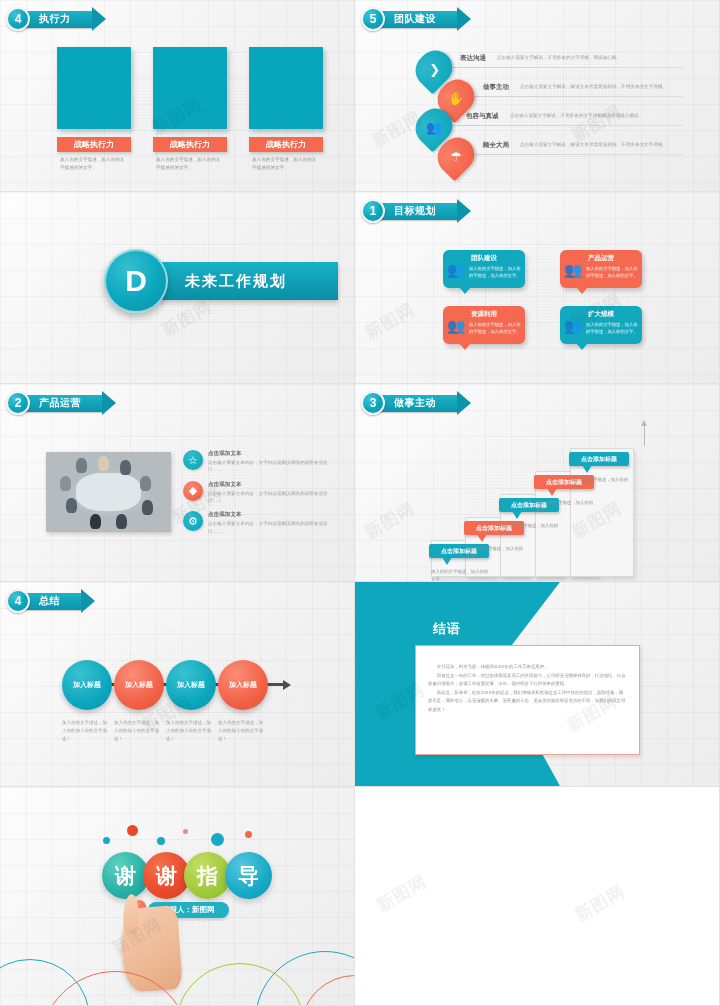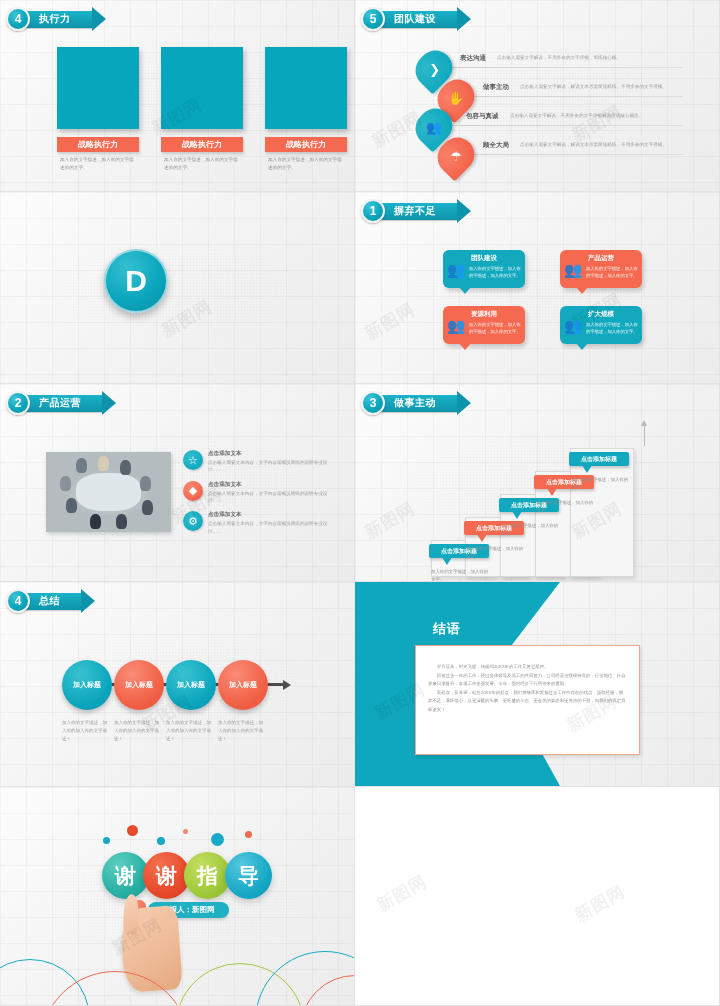--- a/index.html
+++ b/index.html
@@ -70,21 +70,21 @@
   .hdr .banner .tip {
     position: absolute; right: -13px; top: -4px;
     width: 0; height: 0;
     border-top: 12.5px solid transparent;
     border-bottom: 12.5px solid transparent;
     border-left: 14px solid #0d94ab;
   }
 
   
   .cards { position: absolute; left: 57px; top: 47px; display: flex; gap: 22px; }
-  .card { width: 82px; }
+  .card { width: 74px; }
   .card .img {
     height: 82px; background: #08a6bd;
     box-shadow: 2px 3px 5px rgba(0,0,0,.22);
   }
   .card .lbl {
     margin-top: 8px; height: 15px; background: #f4694f; color: #fff;
     font-size: 8px; font-weight: bold; display: flex; align-items: center; justify-content: center;
     box-shadow: 1px 2px 3px rgba(0,0,0,.18);
   }
   .card .desc { margin-top: 4px; font-size: 4.6px; line-height: 1.7; color: #8d8d8d; padding: 0 3px; }
@@ -311,31 +311,32 @@
       </div>
     </div>
     <div class="wm" style="left:15px; top:118px;">新图网</div>
     <div class="wm" style="left:215px; top:112px;">新图网</div>
   </div>
 
   <div class="slide">
     <div class="content">
       <div class="divider">
         <div class="circ">D</div>
+        <div class="bar">未来工作规划</div>
       </div>
     </div>
     <div class="wm" style="left:160px; top:115px;">新图网</div>
   </div>
 
   <div class="slide">
     <div class="content">
       <div class="hdr">
         <div class="num">1</div>
         <div class="banner">
-          <span>摒弃不足</span>
+          <span>目标规划</span>
           <span class="tip"></span>
         </div>
       </div>
       <div class="goals">
         <div class="goal teal">
           <span class="people">👥</span>
           <div class="gt">团队建设</div>
           <div class="gd">加入你的文字描述，加入你的字描述，加入你的文字。</div>
         </div>
         <div class="goal red">

